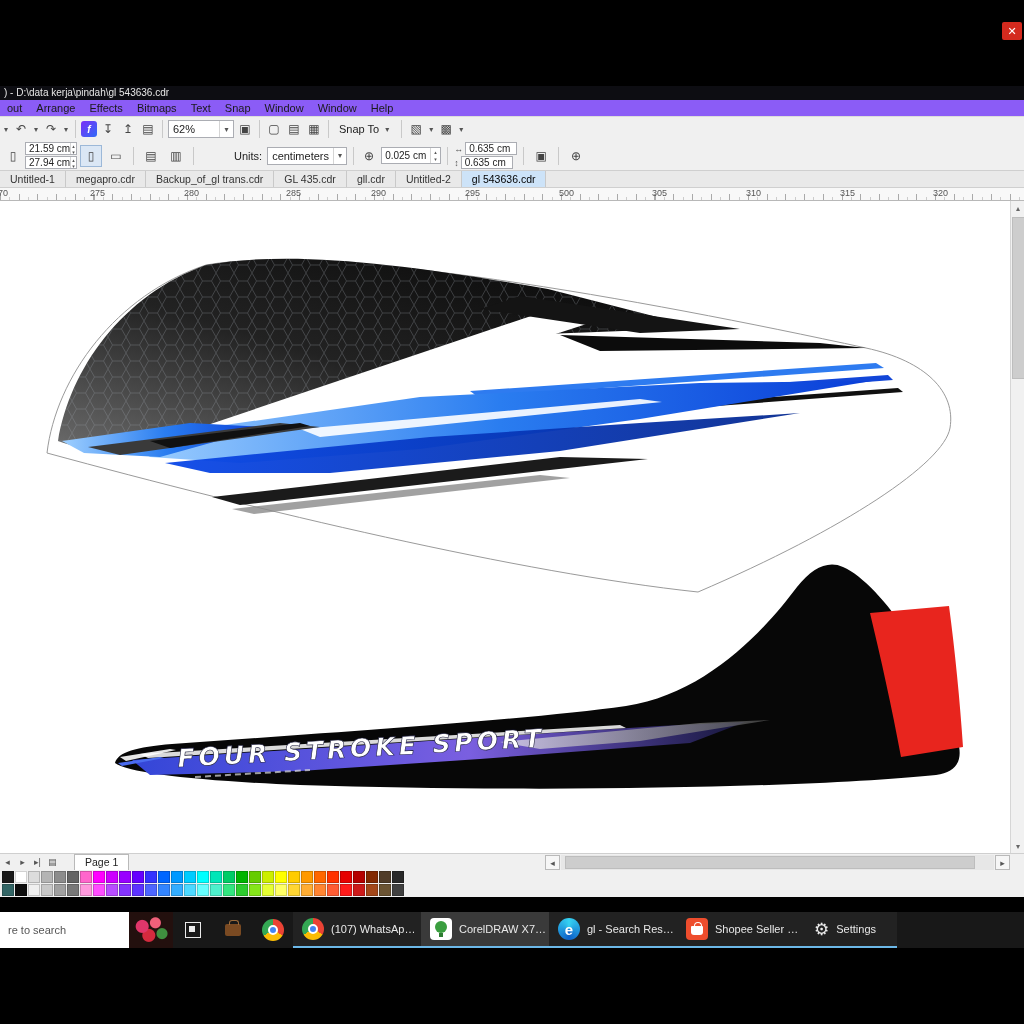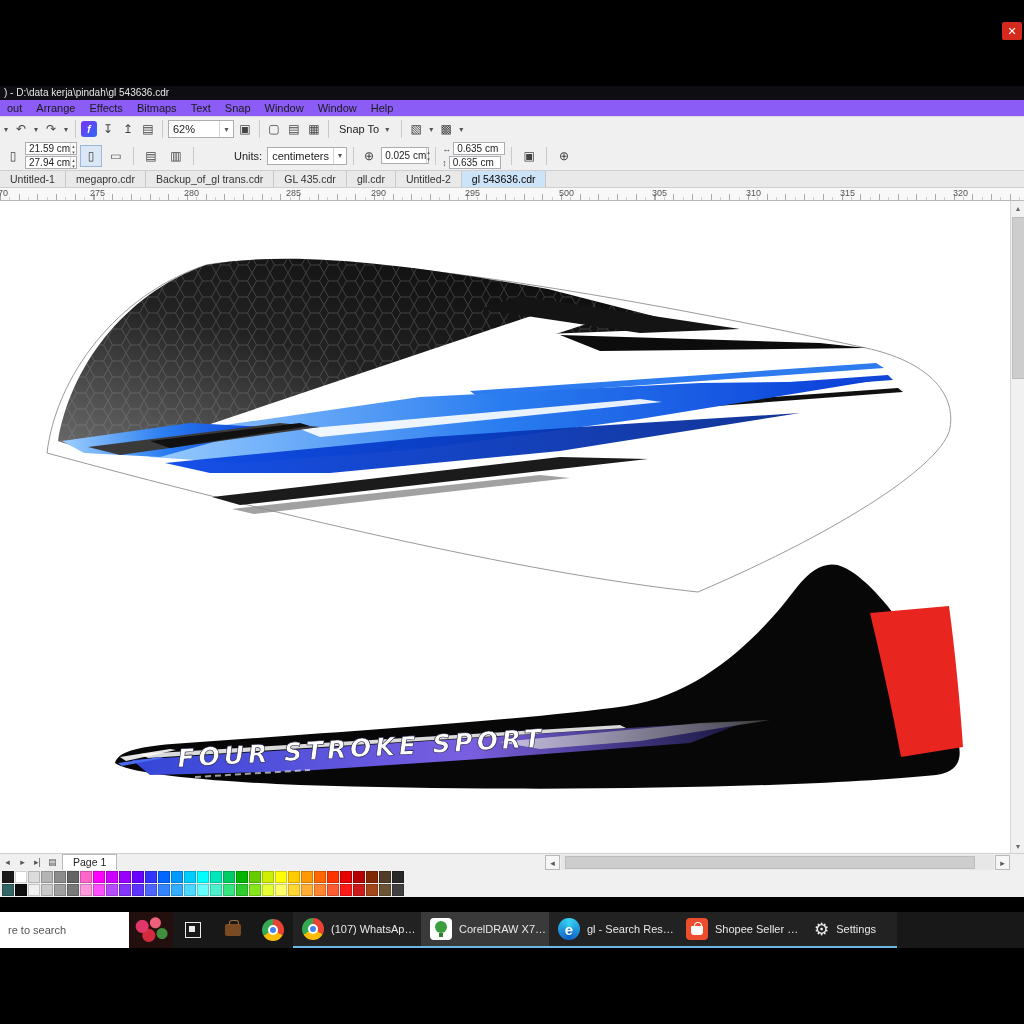--- a/index.html
+++ b/index.html
@@ -64,21 +64,21 @@
   
   .vscroll{position:absolute;top:0;right:0;width:14px;height:652px;background:#f1f1f1;border-left:1px solid #d6d6d6;box-sizing:border-box;}
   .vs-arrow{width:14px;height:14px;font-size:8px;color:#666;display:flex;align-items:center;justify-content:center;}
   .vs-thumb{position:absolute;top:16px;left:1px;width:11px;height:160px;background:#cdcdcd;border:1px solid #bdbdbd;}
   .vs-down{position:absolute;bottom:0;}
   
   .hrow{top:853px;left:0;width:1024px;height:17px;background:#f0f0f0;border-top:1px solid #cfcfcf;
         box-sizing:border-box;display:flex;align-items:center;}
   .nav-ic{width:15px;height:15px;font-size:9px;color:#555;display:flex;align-items:center;justify-content:center;}
   .pagetab{height:15px;background:#fff;border:1px solid #b9b9b9;font-size:10.5px;color:#222;
-           padding:0 10px;line-height:14px;margin-left:2px;}
+           padding:0 10px;line-height:14px;margin-left:14px;}
   .hs-left{position:absolute;left:545px;top:1px;width:15px;height:15px;border:1px solid #b9b9b9;background:#f6f6f6;
            font-size:9px;color:#555;display:flex;align-items:center;justify-content:center;box-sizing:border-box;}
   .hs-track{position:absolute;left:561px;top:1px;width:433px;height:15px;background:#e7e7e7;}
   .hs-thumb{position:absolute;left:4px;top:1px;width:410px;height:13px;background:#cdcdcd;border:1px solid #bdbdbd;box-sizing:border-box;}
   .hs-right{position:absolute;left:995px;top:1px;width:15px;height:15px;border:1px solid #b9b9b9;background:#f6f6f6;
             font-size:9px;color:#555;display:flex;align-items:center;justify-content:center;box-sizing:border-box;}
   
   .palettebar{top:870px;left:0;width:1024px;height:27px;background:#f0f0f0;}
   .prow{position:absolute;left:2px;line-height:0;white-space:nowrap;}
   .prow1{top:1px;} .prow2{top:14px;}
@@ -195,21 +195,21 @@
   <span class="pb-btn">▤</span>
   <span class="pb-btn">▥</span>
   <span class="divider"></span>
   <span class="units-label">Units:</span>
   <div class="combo unitsbox">
     <span class="val">centimeters</span>
     <span class="car">▾</span>
   </div>
   <span class="divider"></span>
   <span class="pb-icon">⊕</span>
-  <div class="field" style="width:48px;height:17px;">
+  <div class="field" style="width:60px;height:17px;">
     <span class="fv">0.025 cm</span>
     <span class="spin">
         <span>▴</span>
         <span>▾</span>
       </span>
   </div>
   <span class="divider"></span>
   <div class="stack">
     <div style="display:flex;gap:2px;align-items:center;">
       <span style="font-size:9px;color:#555;">↔</span>
@@ -244,21 +244,21 @@
   <span class="tick" style="left:-7px">270</span>
   <span class="tick" style="left:90px">275</span>
   <span class="tick" style="left:184px">280</span>
   <span class="tick" style="left:286px">285</span>
   <span class="tick" style="left:371px">290</span>
   <span class="tick" style="left:465px">295</span>
   <span class="tick" style="left:559px">500</span>
   <span class="tick" style="left:652px">305</span>
   <span class="tick" style="left:746px">310</span>
   <span class="tick" style="left:840px">315</span>
-  <span class="tick" style="left:953px">320</span>
+  <span class="tick" style="left:933px">320</span>
 </div>
 
 <div class="abs canvas">
   <svg width="1010" height="652" viewBox="0 0 1010 652">
     <defs>
       <linearGradient id="gDark" x1="0" y1="1" x2="1" y2="0">
         <stop offset="0" stop-color="#6a6a6a"></stop>
           <stop offset="0.45" stop-color="#222"></stop>
           <stop offset="1" stop-color="#050505"></stop>
       </linearGradient>

